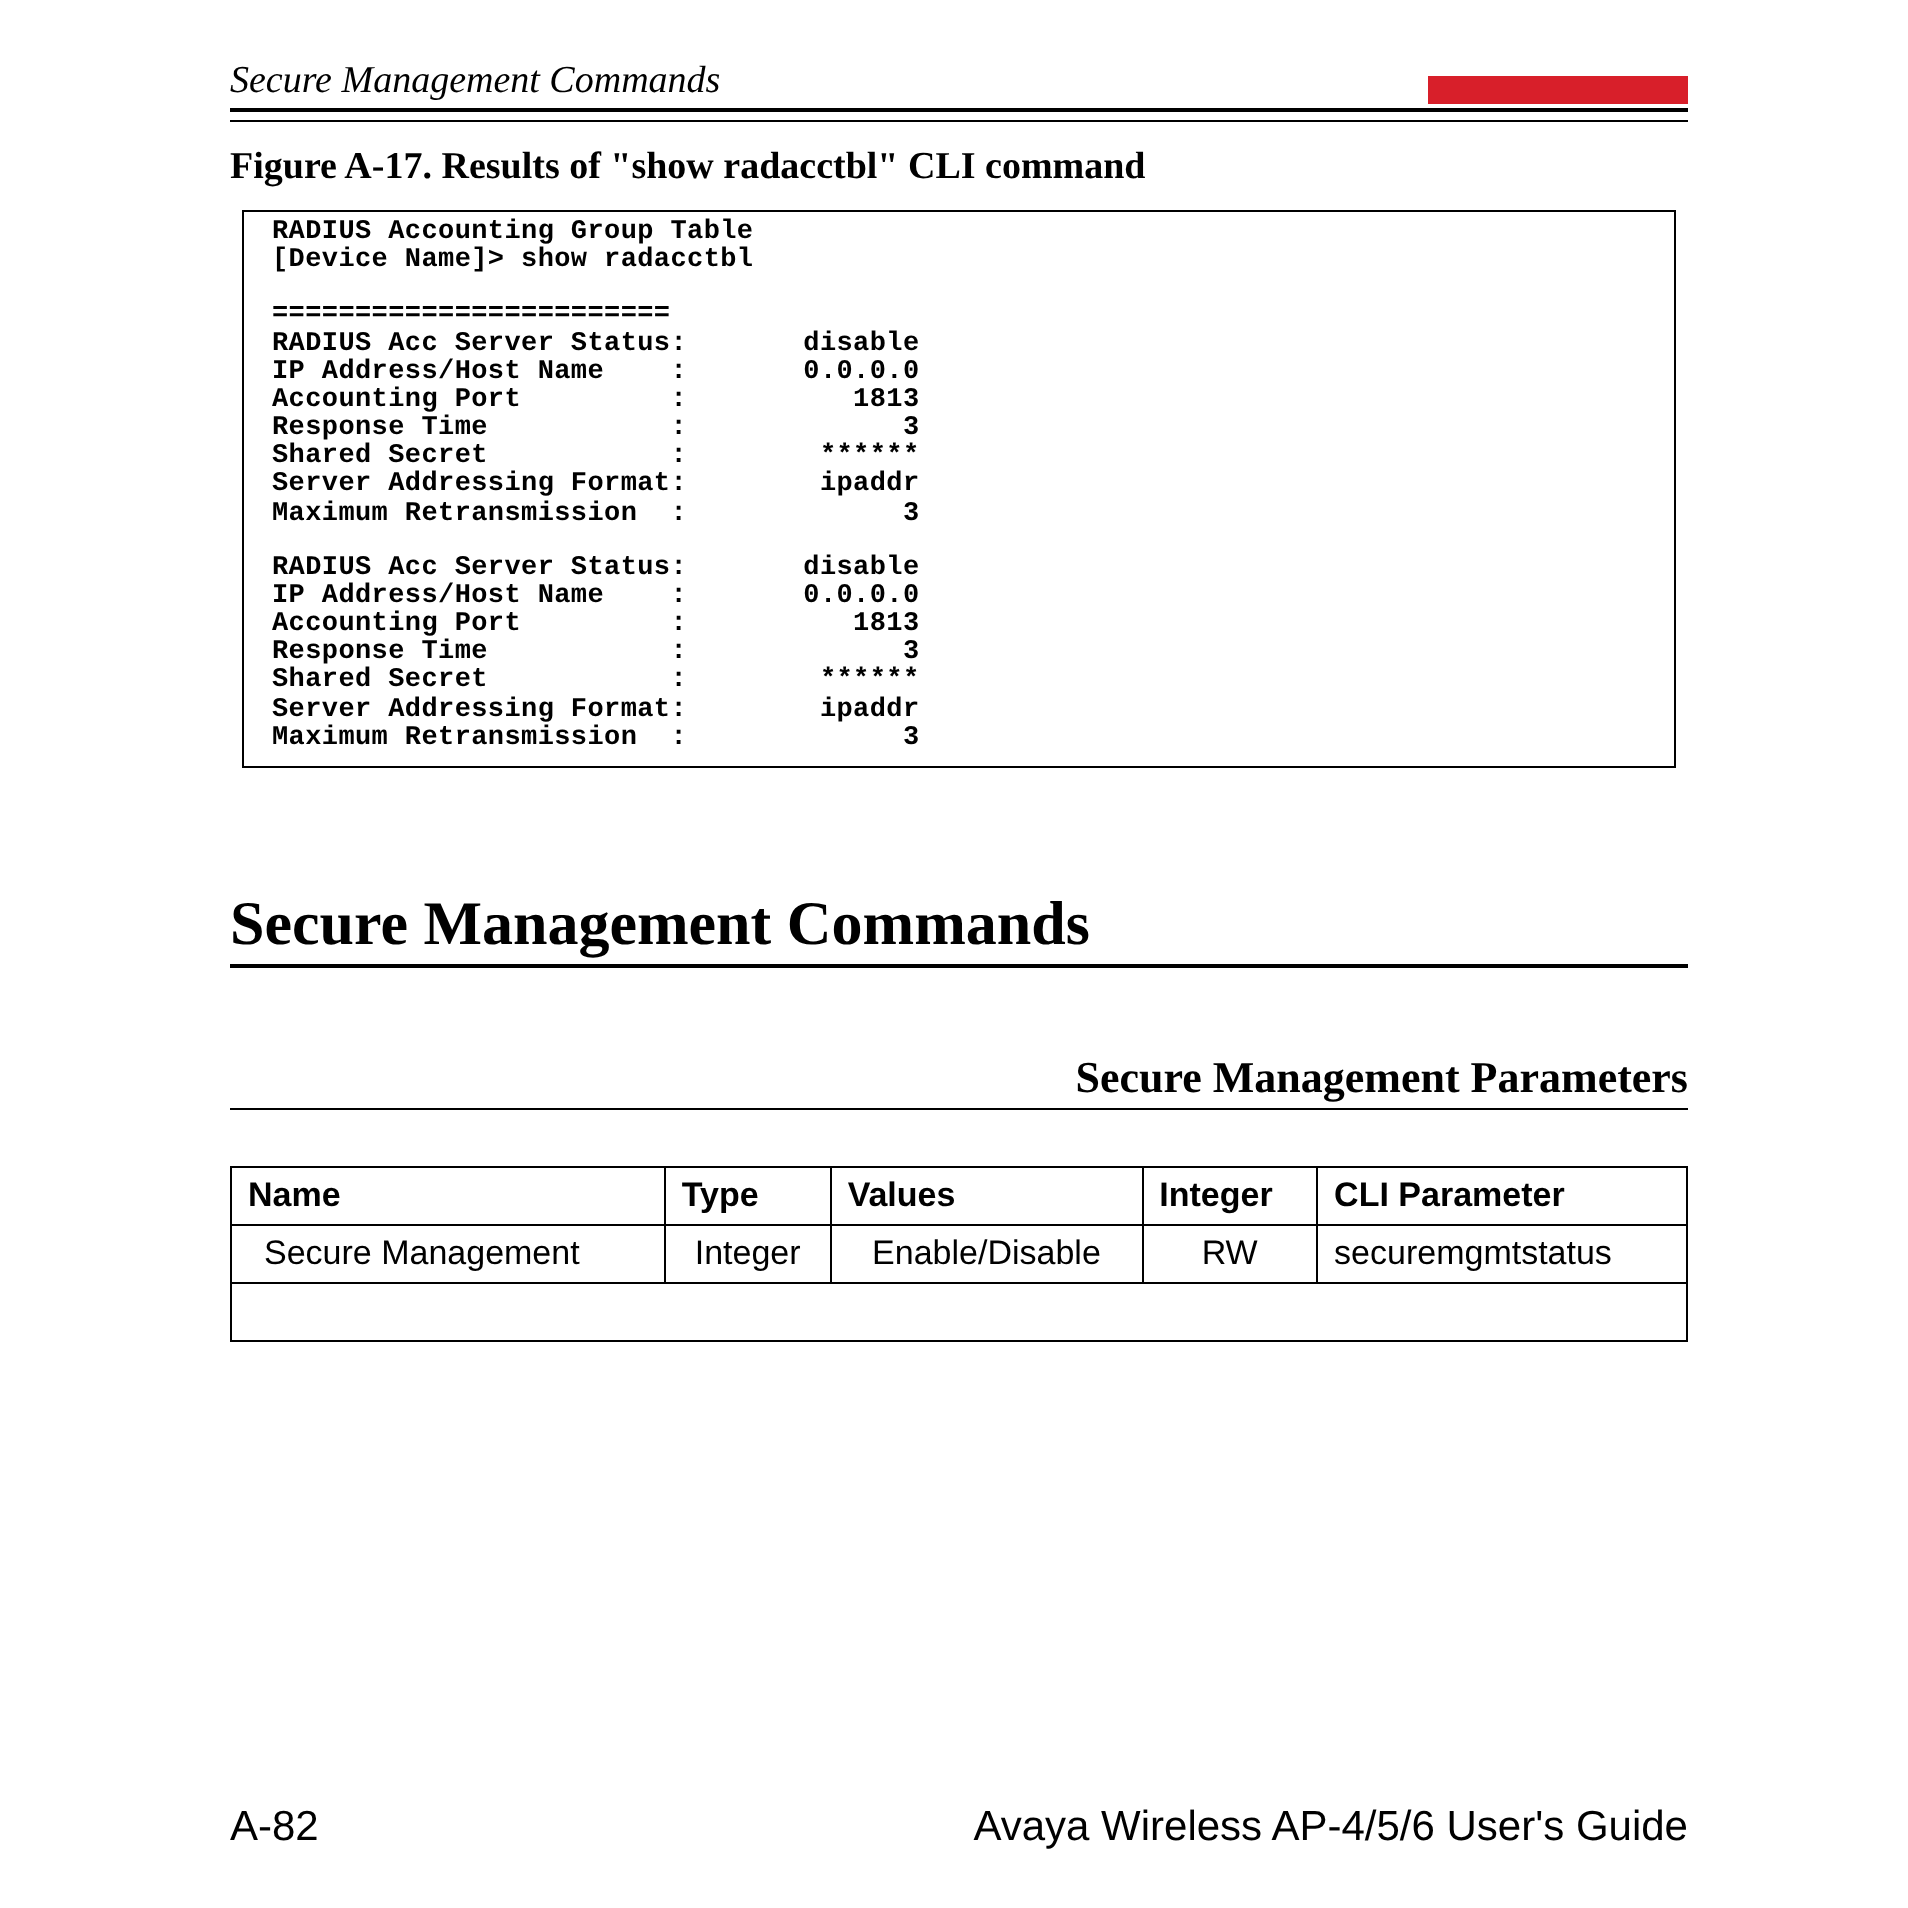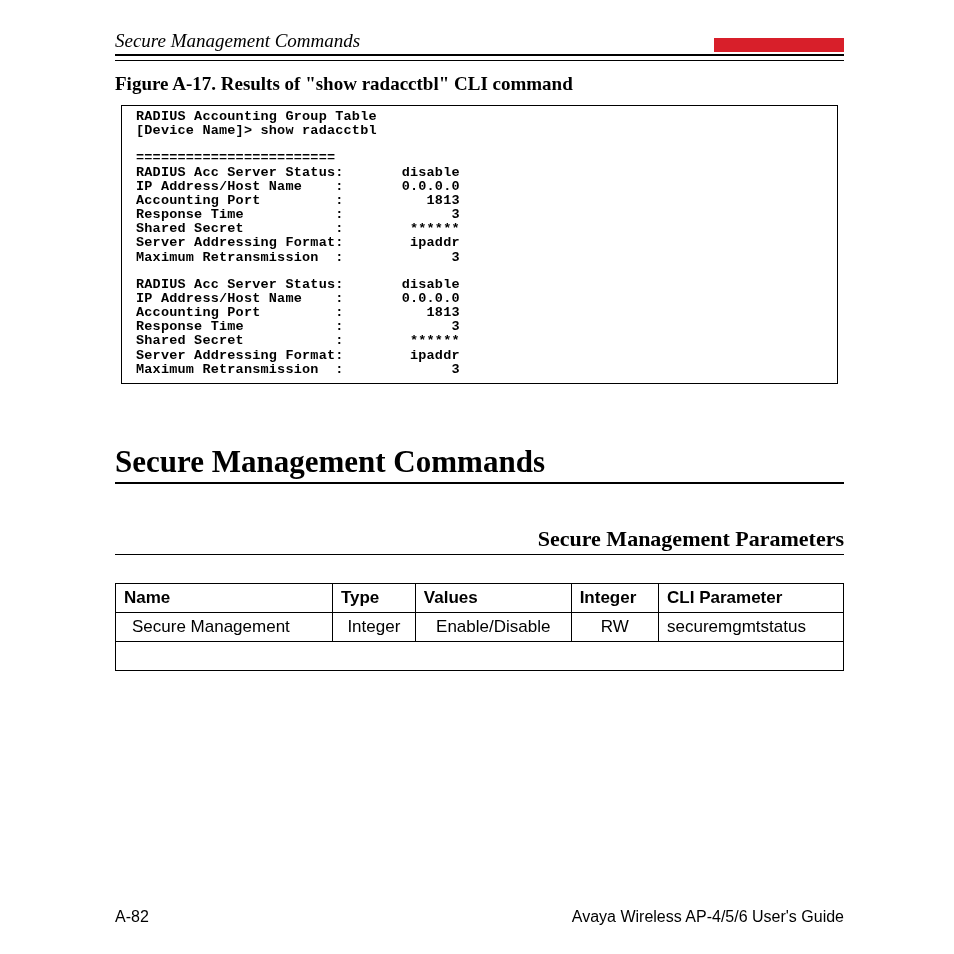--- a/index.html
+++ b/index.html
@@ -95,21 +95,21 @@
   table.params tr.blankrow td {
     height: 20px;
     border-top: 1.5px solid #000;
   }
   .footer {
     position: absolute;
     left: 115px;
     right: 110px;
     bottom: 28px;
     font-family: Arial, Helvetica, sans-serif;
-    font-size: 16px;
+    font-size: 21px;
     display: flex;
     justify-content: space-between;
   }
 </style>
 </head>
 <body>
 
 <div class="page">
 
   <div class="topbar">

